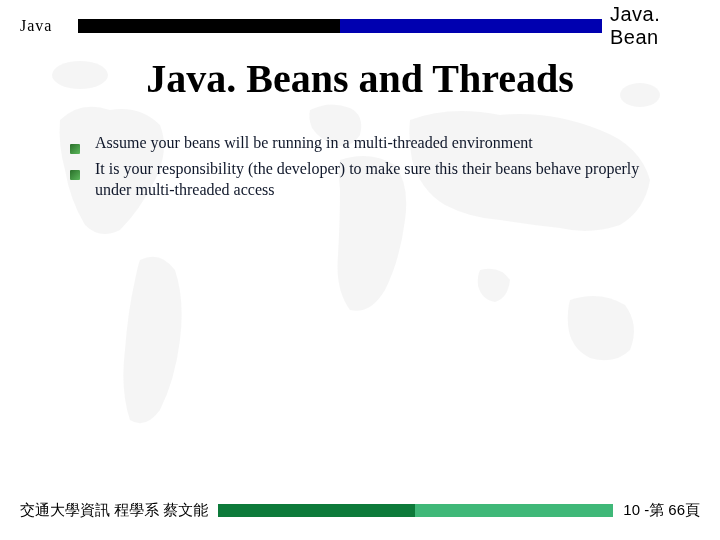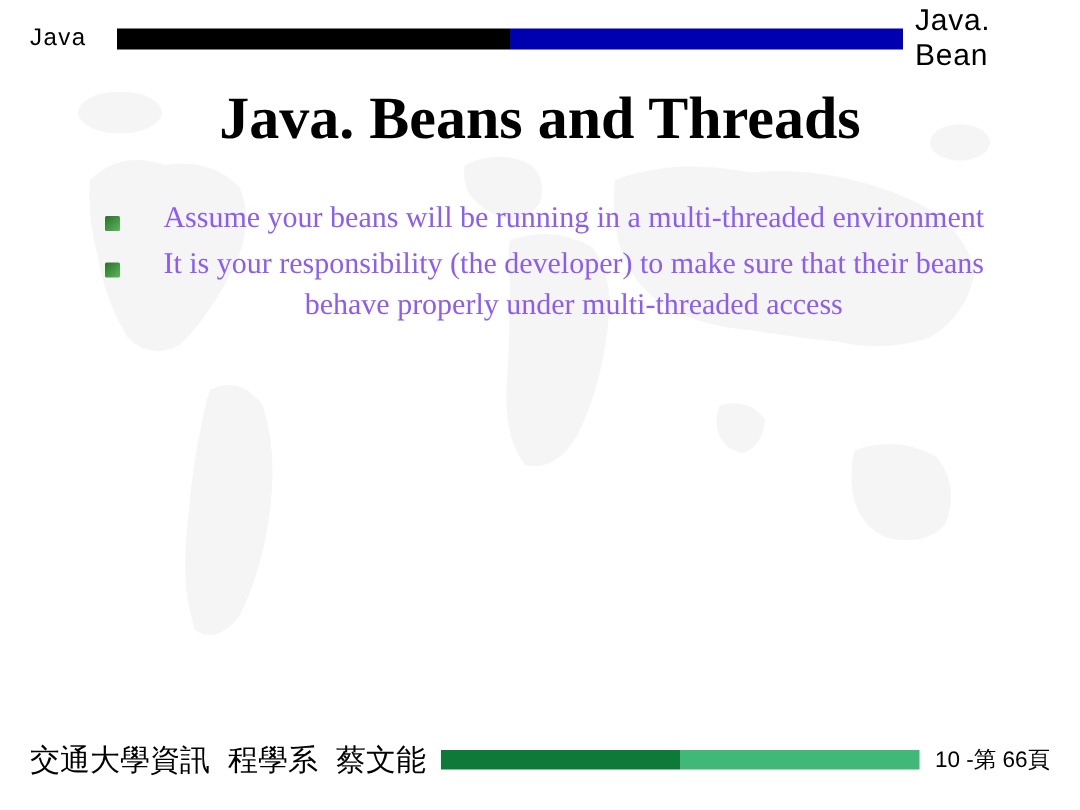--- a/index.html
+++ b/index.html
@@ -26,21 +26,21 @@
     }
     .header {
       position: relative;
       z-index: 1;
       display: flex;
       align-items: center;
       padding: 12px 20px 0 20px;
       height: 40px;
     }
     .header-left {
-      font-family: Liberation Sans, sans-serif;
+      font-family: Liberation Serif, serif;
       font-size: 16px;
       color: #000;
       letter-spacing: 1px;
       width: 50px;
     }
     .header-bar {
       flex: 1;
       height: 14px;
       background: linear-gradient(to right, #000000 0%, #000000 50%, #0000b0 50%, #0000b0 100%);
       margin: 0 8px;
@@ -63,26 +63,25 @@
       margin-top: 15px;
       margin-bottom: 30px;
     }
     .content {
       position: relative;
       z-index: 1;
       padding: 0 50px 0 70px;
     }
     .bullet-item {
       position: relative;
-      font-size: 20px;
-      color: #8b5cf6;
+      font-size: 16px;
+      color: #0f172a;
       line-height: 1.35;
       margin-bottom: 4px;
       padding-left: 25px;
-      text-align: center;
     }
     .bullet-item::before {
       content: "";
       position: absolute;
       left: 0;
       top: 12px;
       width: 10px;
       height: 10px;
       background: linear-gradient(135deg, #2a6e2a 0%, #5cb85c 100%);
       border-radius: 1px;
@@ -91,23 +90,23 @@
       position: absolute;
       bottom: 20px;
       left: 0;
       width: 100%;
       display: flex;
       align-items: center;
       padding: 0 20px;
       z-index: 1;
     }
     .footer-left {
-      font-size: 20px;
+      font-size: 15px;
       color: #000;
-      font-family: Liberation Mono, monospace;
+      font-family: Liberation Sans, sans-serif;
       white-space: nowrap;
     }
     .footer-bar {
       flex: 1;
       height: 13px;
       margin: 0 10px;
       background: linear-gradient(to right, #0d7a3a 0%, #0d7a3a 50%, #3fb878 50%, #3fb878 100%);
     }
     .footer-right {
       font-size: 15px;
@@ -139,21 +138,21 @@
   <div class="header-right">Java. Bean</div>
 </div>
 
 <h1 class="title">Java. Beans and Threads</h1>
 
 <div class="content">
   <div class="bullet-item">
     <span>Assume your beans will be running in a multi-threaded environment</span>
   </div>
   <div class="bullet-item">
-    <span>It is your responsibility (the developer) to make sure that their beans behave properly under multi-threaded access</span>
+    <span>It is your responsibility (the developer) to make sure this their beans behave properly under multi-threaded access</span>
   </div>
 </div>
 
 <div class="footer">
   <div class="footer-left">交通大學資訊 程學系 蔡文能</div>
   <div class="footer-bar"></div>
   <div class="footer-right">10 -第 66頁</div>
 </div>
 
 </body></html>

